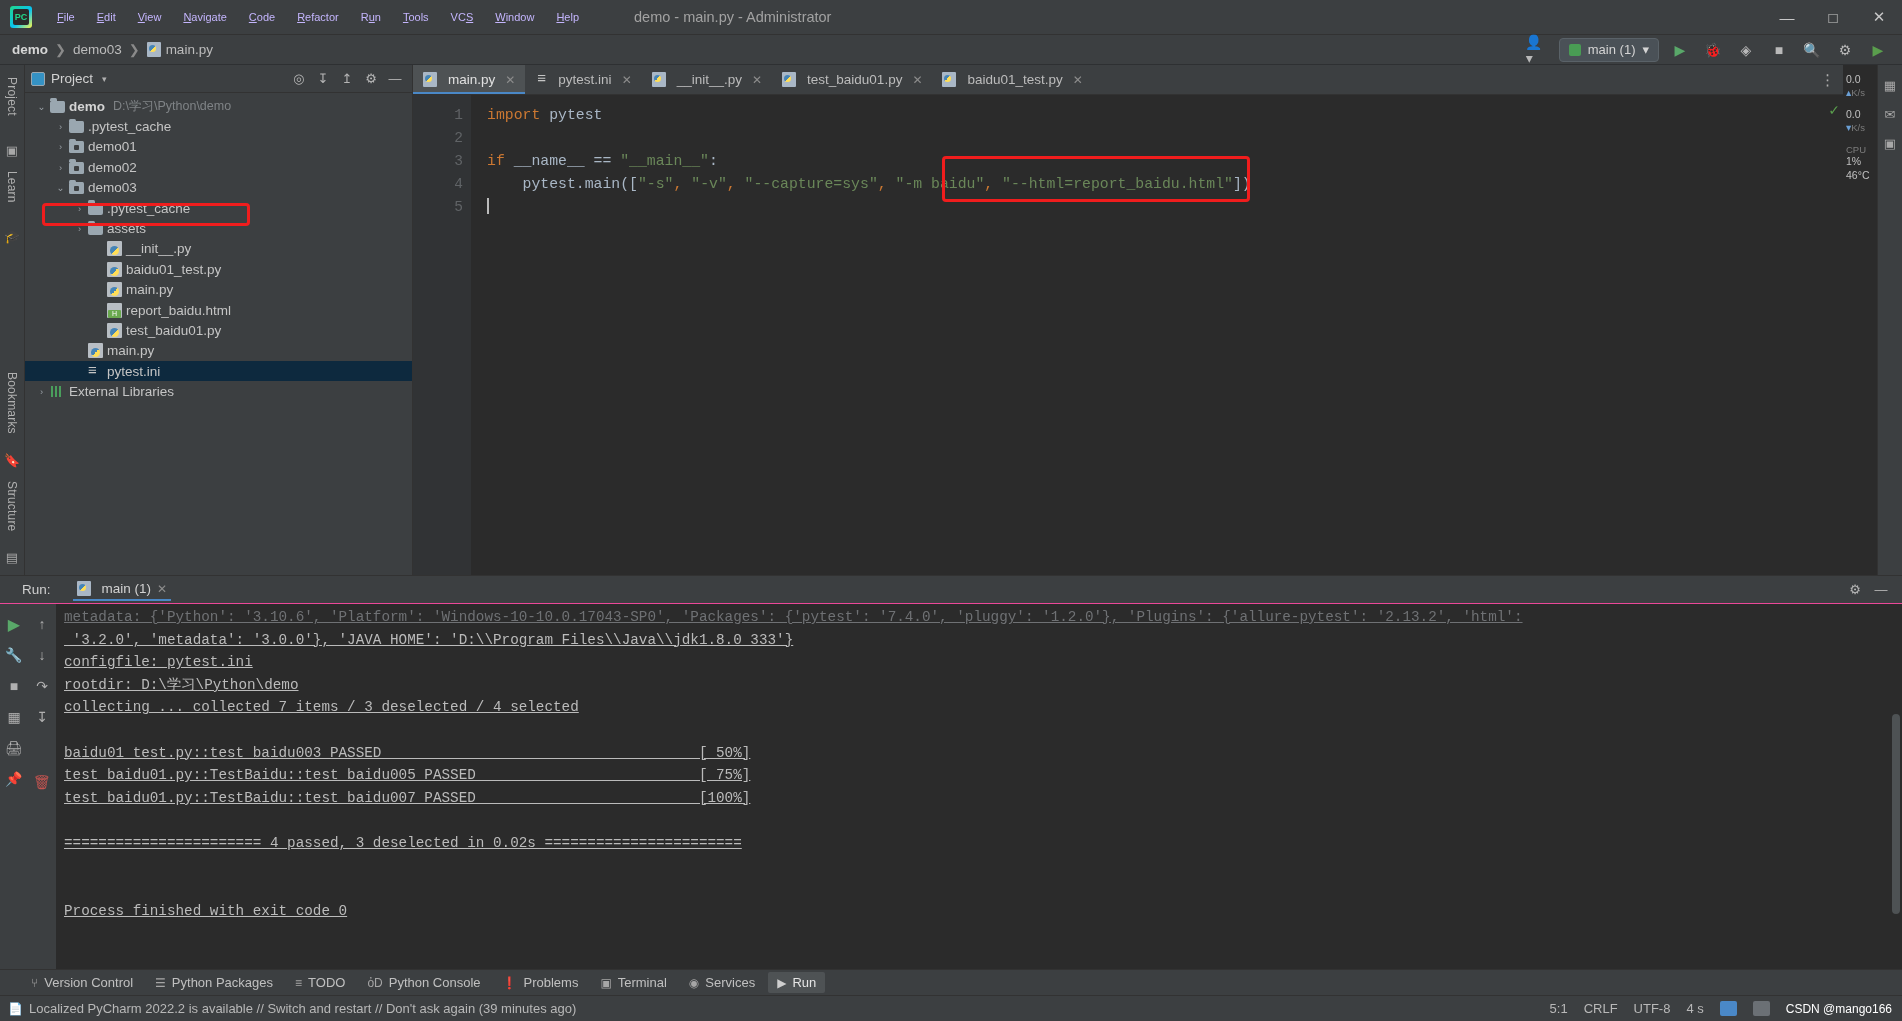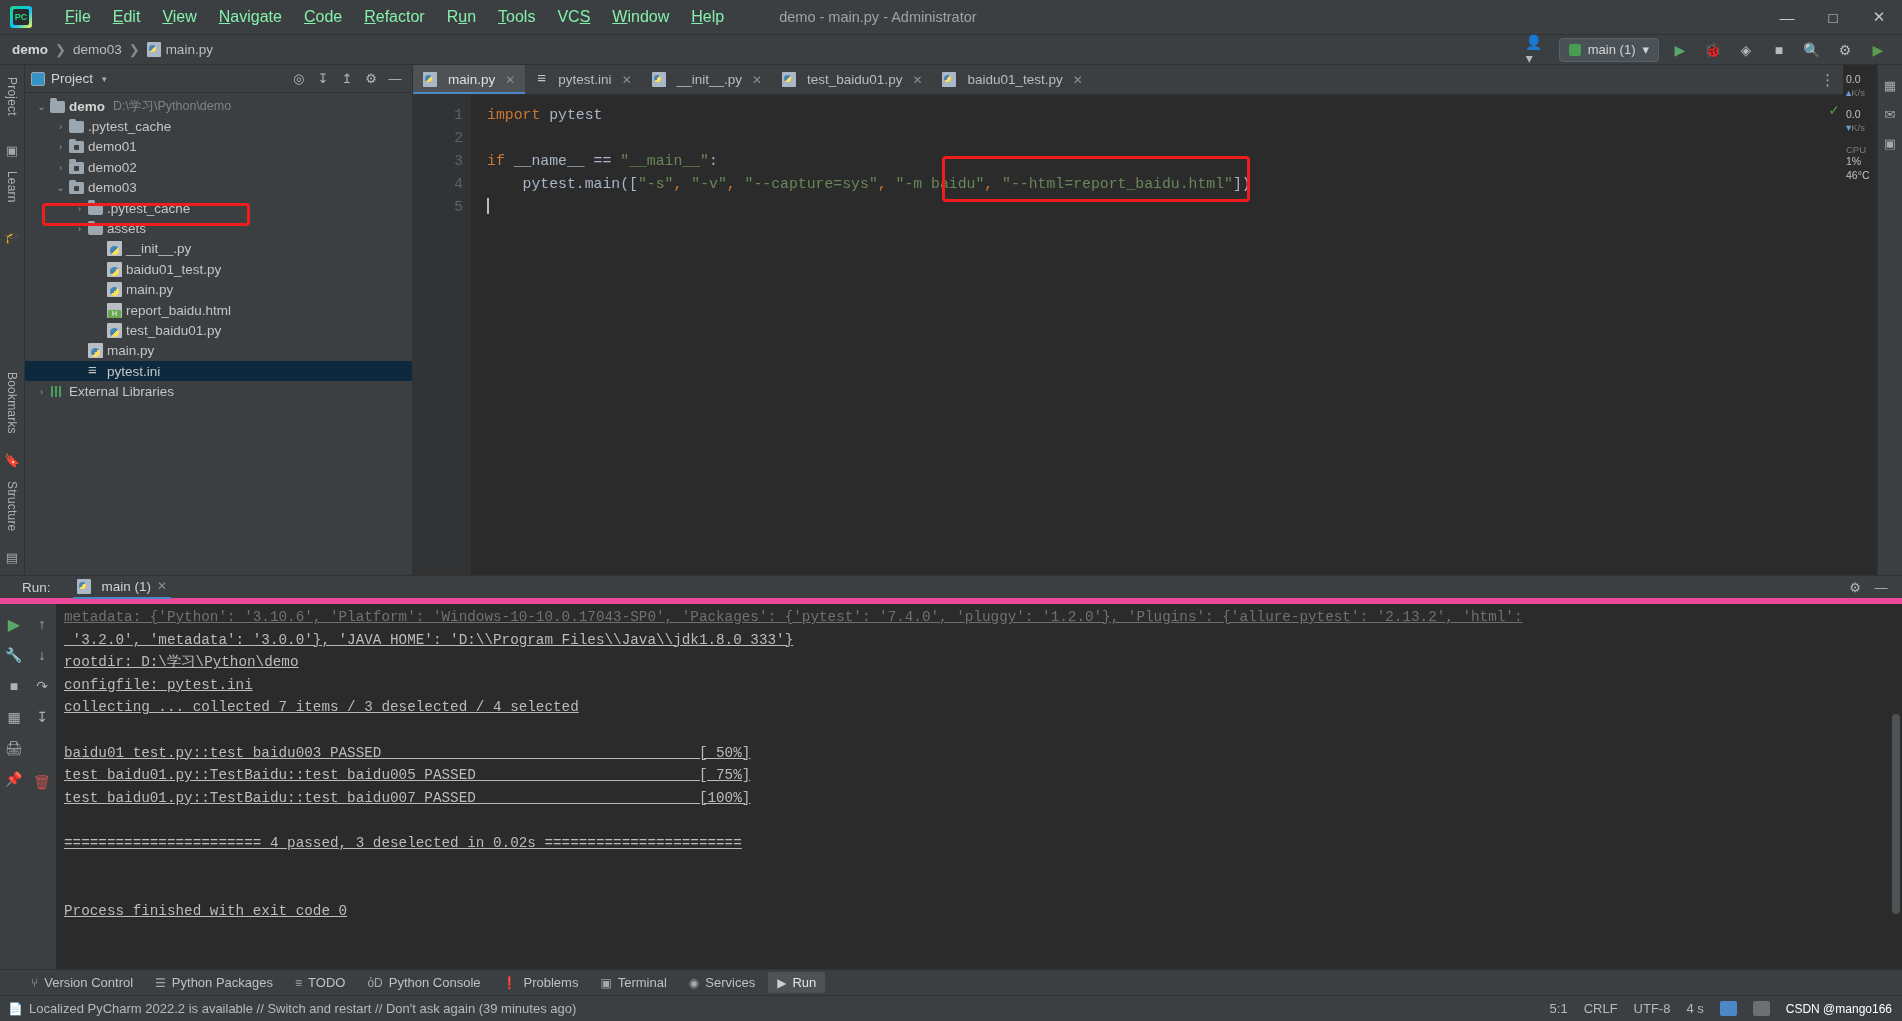--- a/index.html
+++ b/index.html
@@ -11,34 +11,34 @@
     color: #bbbbbb;
   }
   .app { position: relative; width: 1902px; height: 1021px; display: flex; flex-direction: column; }
 
   
   .titlebar {
     height: 35px; background: #3c3f41; display: flex; align-items: center;
     flex: 0 0 35px; border-bottom: 1px solid #323232;
   }
   .pc-logo {
-    width: 22px; height: 22px; margin-left: 10px; margin-right: 22px;
+    width: 22px; height: 22px; margin-left: 10px; margin-right: 14px;
     background: linear-gradient(135deg,#21d789 0%,#07c3f2 55%,#fcf84a 100%);
     border-radius: 3px; position: relative;
   }
   .pc-logo::after{
     content:""; position:absolute; inset:3px; background:#2b2b2b; border-radius:2px;
   }
   .pc-logo .lbl{
     position:absolute; inset:0; display:flex; align-items:center; justify-content:center;
     font-size:9px; color:#21d789; font-family:"Liberation Sans",sans-serif; z-index:2; font-weight:bold;
   }
   .menu { display: flex; align-items: center; gap: 0px; }
   .menu-item {
-    font-size: 16px; color: #86efac; padding: 4px 11px; cursor: default; white-space: nowrap;
+    font-size: 11px; color: #c4b5fd; padding: 4px 11px; cursor: default; white-space: nowrap;
   }
   .menu-item u { text-decoration: underline; }
   .win-title {
     font-size: 14.5px; color: #a2a2a2; margin-left: 44px; white-space: nowrap;
   }
   .win-ctl { margin-left: auto; display: flex; align-items: center; }
   .win-btn {
     width: 46px; height: 34px; display: flex; align-items: center; justify-content: center;
     color: #c8c8c8; font-size: 15px;
   }
@@ -221,21 +221,21 @@
   .metrics .m-blue{ color:#6a9fd4; }
   .metrics .m-grp{ margin-bottom:9px; }
 
   
   .run-panel{
     flex: 0 0 394px; height:394px; background:#3c3f41; display:flex; flex-direction:column;
     border-top:1px solid #323232;
   }
   .run-head{
     height:28px; flex:0 0 28px; display:flex; align-items:center; padding-left:22px;
-    border-bottom:6px solid #ec4899;
+    border-bottom:1px solid #ec4899;
   }
   .run-head-lbl{ font-size:13.5px; color:#cfcfcf; margin-right:18px; }
   .run-tab{
     display:flex; align-items:center; gap:6px; font-size:13.5px; color:#d2d2d2;
     padding: 3px 8px 5px 8px; position:relative;
   }
   .run-tab::after{
     content:""; position:absolute; left:4px; right:4px; bottom:0; height:2px; background:#4a88c7;
   }
   .run-head-right{ margin-left:auto; display:flex; align-items:center; gap:4px; padding-right:10px; }
@@ -572,22 +572,22 @@
           <div class="ra-ico">↷</div>
           <div class="ra-ico">↧</div>
           <div class="ra-ico red" style="margin-top:34px">🗑</div>
         </div>
       </div>
 
       <div class="console" id="console">
         <div class="console-scroll"></div>
       <div class="cl faded">metadata: {'Python': '3.10.6', 'Platform': 'Windows-10-10.0.17043-SP0', 'Packages': {'pytest': '7.4.0', 'pluggy': '1.2.0'}, 'Plugins': {'allure-pytest': '2.13.2', 'html':</div>
           <div class="cl"> '3.2.0', 'metadata': '3.0.0'}, 'JAVA_HOME': 'D:\\Program Files\\Java\\jdk1.8.0_333'}</div>
+          <div class="cl">configfile: pytest.ini</div>
           <div class="cl">rootdir: D:\学习\Python\demo</div>
-          <div class="cl">configfile: pytest.ini</div>
           <div class="cl">collecting ... collected 7 items / 3 deselected / 4 selected</div>
           <div class="cl"></div>
           <div class="cl">baidu01_test.py::test_baidu003 PASSED                                     [ 50%]</div>
           <div class="cl">test_baidu01.py::TestBaidu::test_baidu005 PASSED                          [ 75%]</div>
           <div class="cl">test_baidu01.py::TestBaidu::test_baidu007 PASSED                          [100%]</div>
           <div class="cl"></div>
           <div class="cl">======================= 4 passed, 3 deselected in 0.02s =======================</div>
           <div class="cl"></div>
           <div class="cl"></div>
           <div class="cl">Process finished with exit code 0</div>

